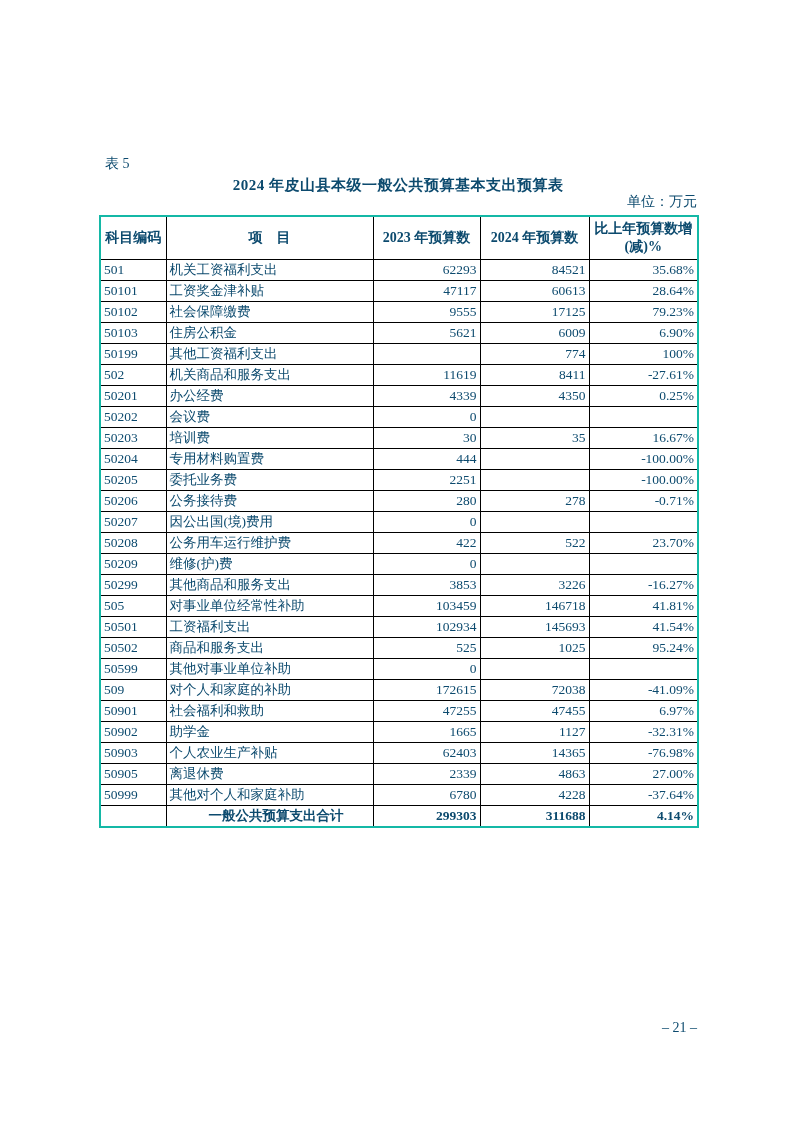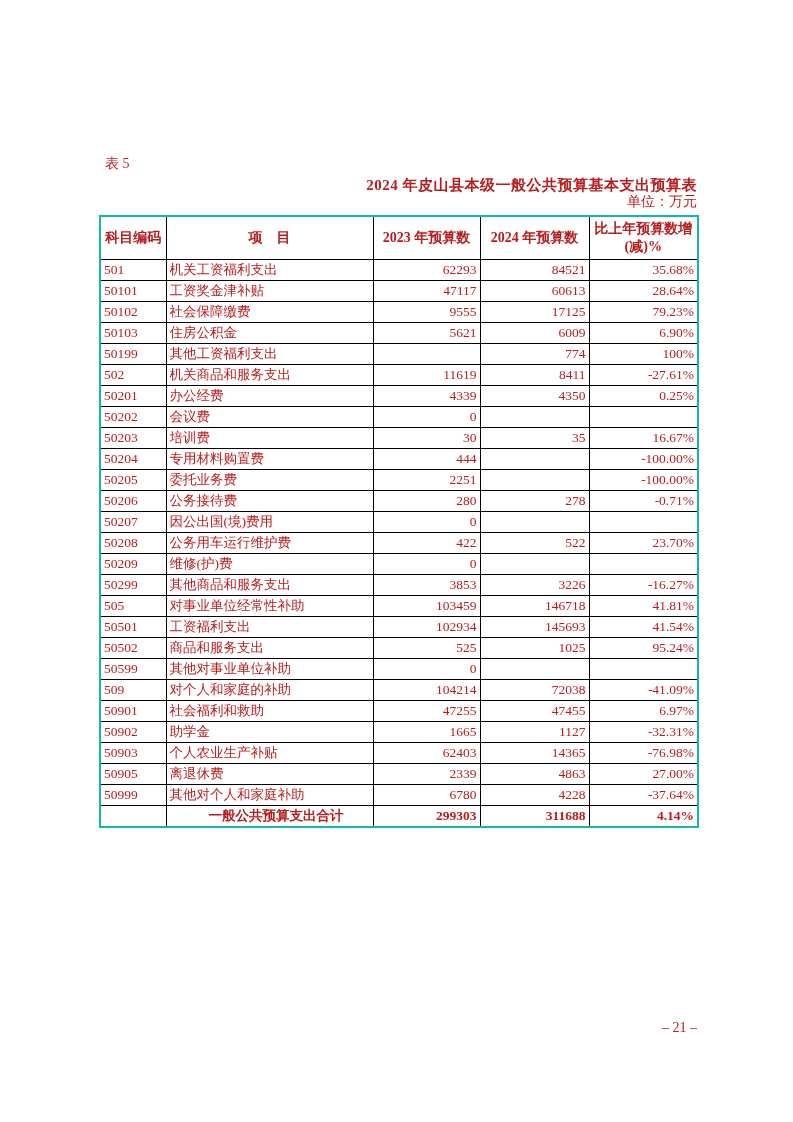--- a/index.html
+++ b/index.html
@@ -5,36 +5,36 @@
   html, body {
     margin: 0;
     padding: 0;
     background: #ffffff;
   }
   .page {
     position: relative;
     width: 793px;
     height: 1032px;
     background: #ffffff;
-    color: #b91c1c;
+    color: #0c4a6e;
     font-family: "Liberation Serif", "DejaVu Serif", serif;
     overflow: hidden;
   }
   .caption {
     position: absolute;
     left: 105px;
     top: 155px;
     font-size: 14px;
   }
   .doc-title {
     position: absolute;
     left: 99px;
     top: 176px;
     width: 598px;
-    text-align: right;
+    text-align: center;
     font-weight: bold;
     font-size: 15px;
     letter-spacing: 0.5px;
   }
   .unit-note {
     position: absolute;
     left: 99px;
     top: 193px;
     width: 598px;
     text-align: right;
@@ -250,21 +250,21 @@
         <tr>
           <td class="code">50599</td>
           <td class="item indent">其他对事业单位补助</td>
           <td class="num">0</td>
           <td class="num"></td>
           <td class="num"></td>
         </tr>
         <tr>
           <td class="code">509</td>
           <td class="item">对个人和家庭的补助</td>
-          <td class="num">104214</td>
+          <td class="num">172615</td>
           <td class="num">72038</td>
           <td class="num">-41.09%</td>
         </tr>
         <tr>
           <td class="code">50901</td>
           <td class="item indent">社会福利和救助</td>
           <td class="num">47255</td>
           <td class="num">47455</td>
           <td class="num">6.97%</td>
         </tr>

